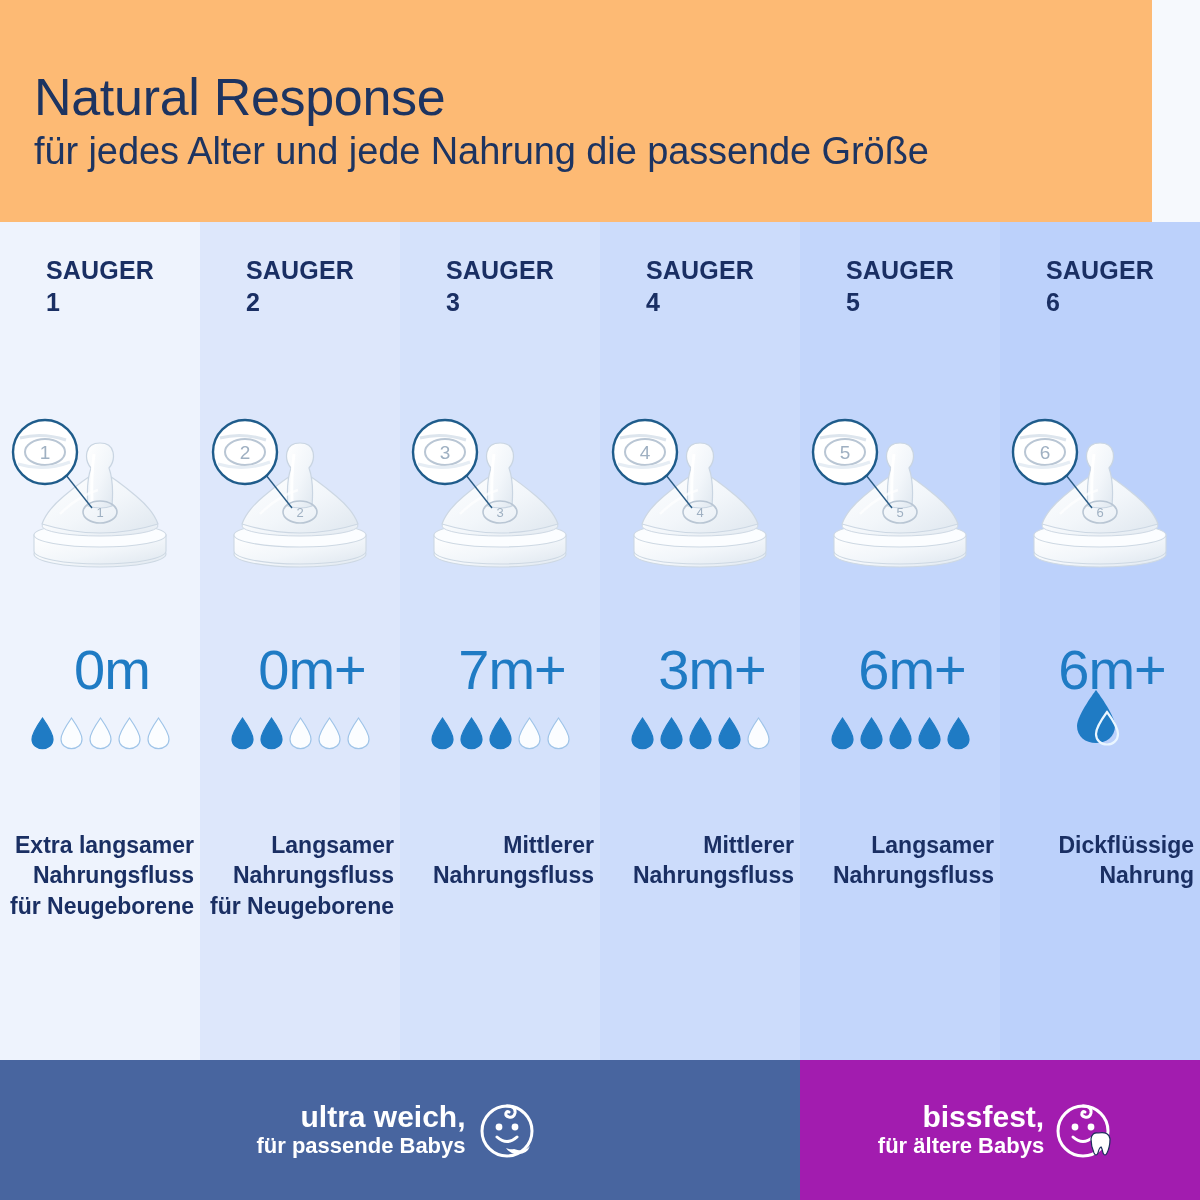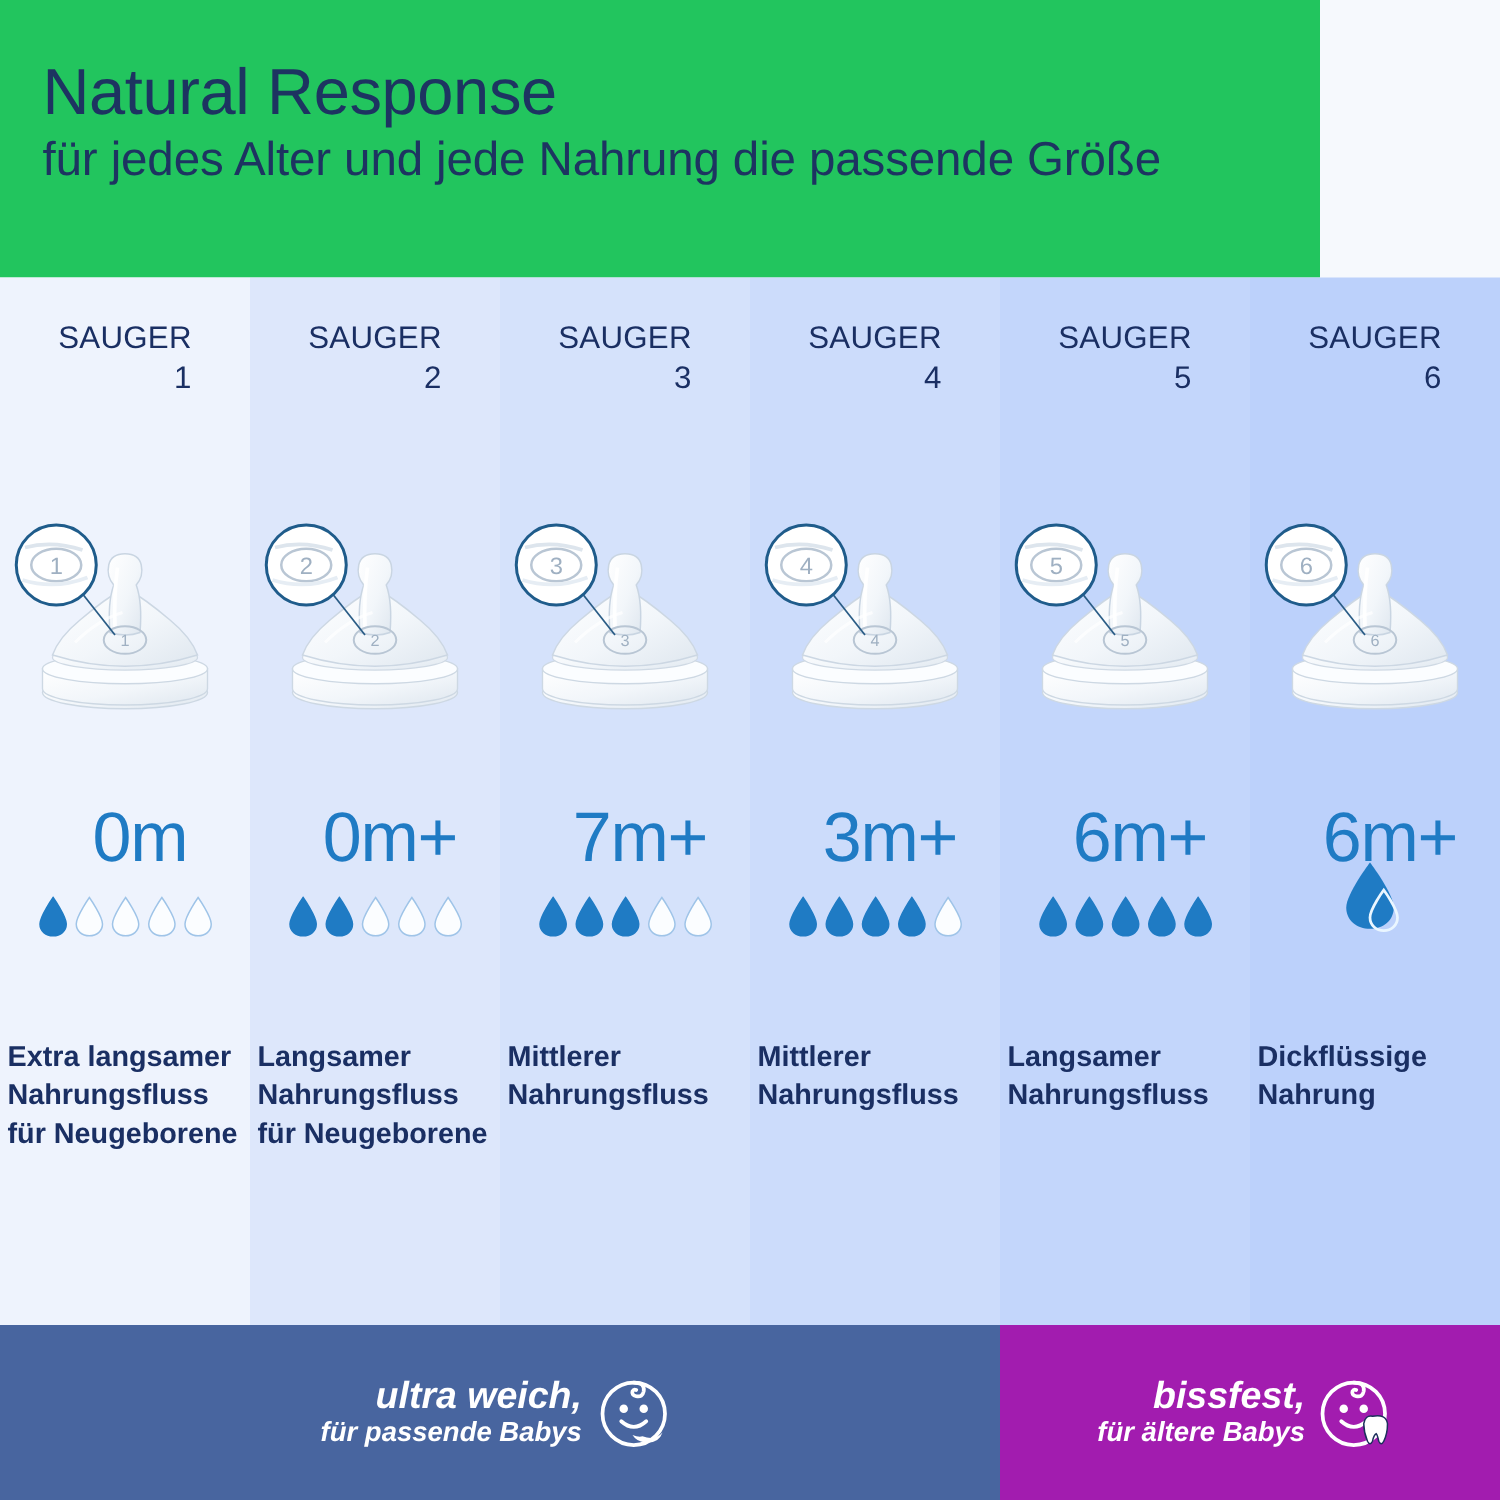--- a/index.html
+++ b/index.html
@@ -13,23 +13,23 @@
   #page {
     position: relative;
     width: 1200px; height: 1200px;
     background: #f6f9fd;
   }
 
   
   #header {
     position: absolute;
     left: 0; top: 0;
-    width: 1056px; height: 222px;
-    background: #22c55e;
-    padding: 48px 0 0 34px;
+    width: 1152px; height: 222px;
+    background: #fdba74;
+    padding: 71px 0 0 34px;
   }
   #title {
     font-size: 52px;
     font-weight: 400;
     color: #1d3461;
     letter-spacing: -0.3px;
     line-height: 1.02;
   }
   #subtitle {
     margin-top: 6px;
@@ -49,23 +49,23 @@
   .col {
     width: 200px; height: 838px;
     position: relative;
     display: flex;
     flex-direction: column;
     align-items: center;
   }
 
   .col-head {
     margin-top: 32px;
-    text-align: right;
+    text-align: left;
     color: #1a2f63;
-    font-weight: normal;
+    font-weight: bold;
     font-size: 25px;
     line-height: 1.28;
     letter-spacing: 0.2px;
   }
   .col-head .num { display: block; }
 
   
   .teat-wrap {
     position: absolute;
     top: 180px; left: 0;
@@ -96,42 +96,41 @@
     gap: 2px;
     height: 38px;
   }
   .drops svg { display: block; }
 
   
   .desc {
     position: absolute;
     top: 608px; left: 6px;
     width: 188px;
-    text-align: left;
+    text-align: right;
     color: #1a2f63;
     font-size: 23px;
     font-weight: 600;
     line-height: 1.32;
   }
 
   
   #footer {
     position: absolute;
     left: 0; top: 1060px;
     width: 1200px; height: 140px;
     display: flex;
   }
   .foot-panel {
     height: 140px;
     display: flex;
     align-items: center;
     justify-content: center;
     gap: 4px;
     color: #ffffff;
-    font-style: italic;
   }
   #foot-left  { width: 800px; background: #48659f; }
   #foot-right { width: 400px; background: #a21caf; }
   .foot-text { text-align: right; }
   .foot-main {
     font-size: 30px;
     font-weight: bold;
     line-height: 1.05;
     white-space: nowrap;
   }

